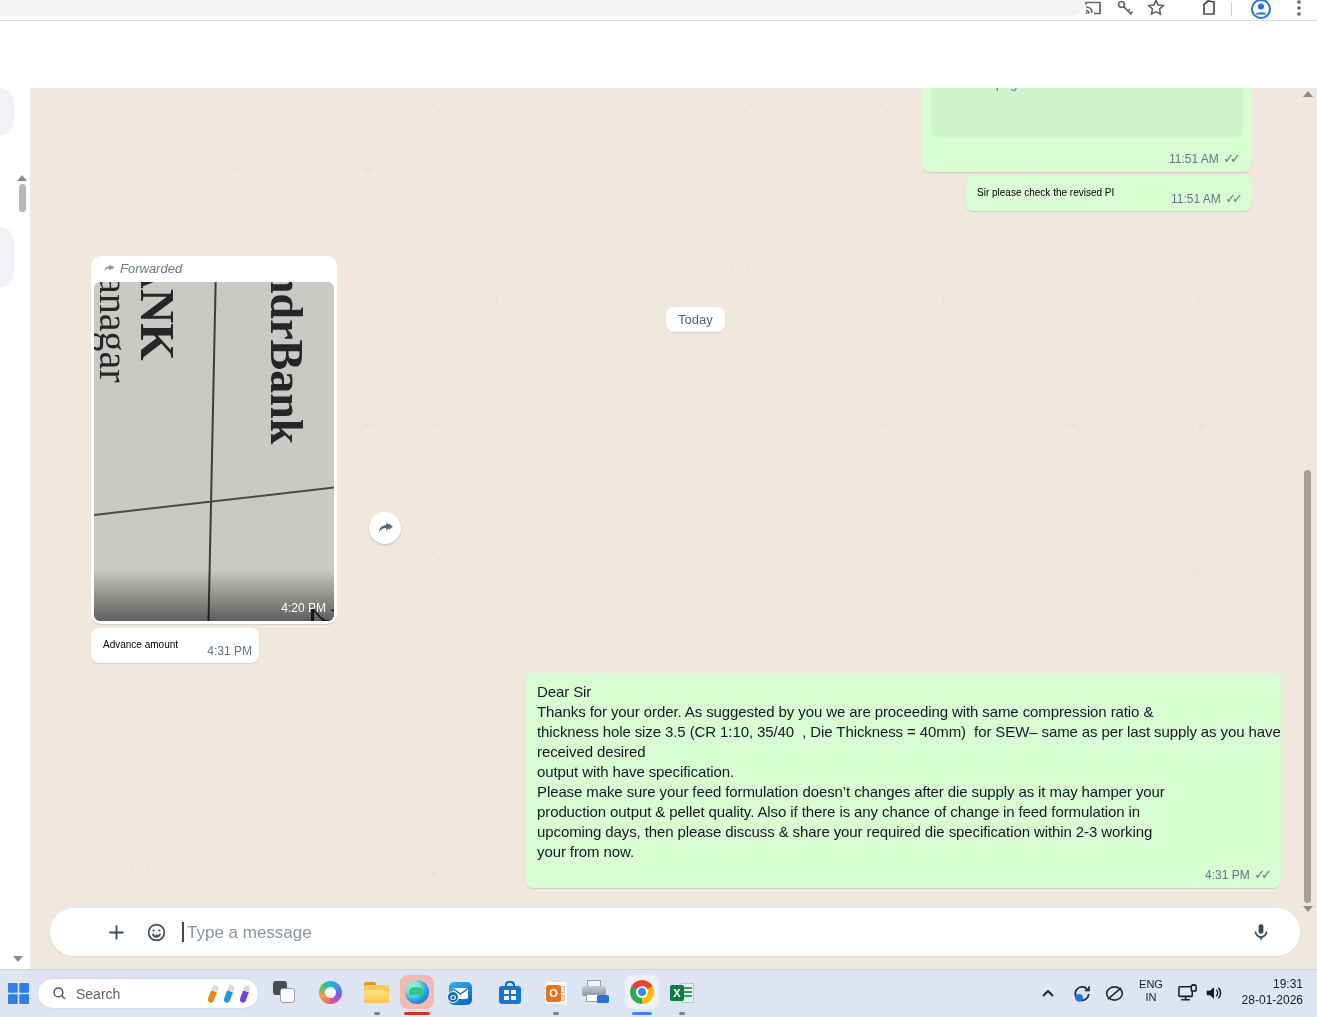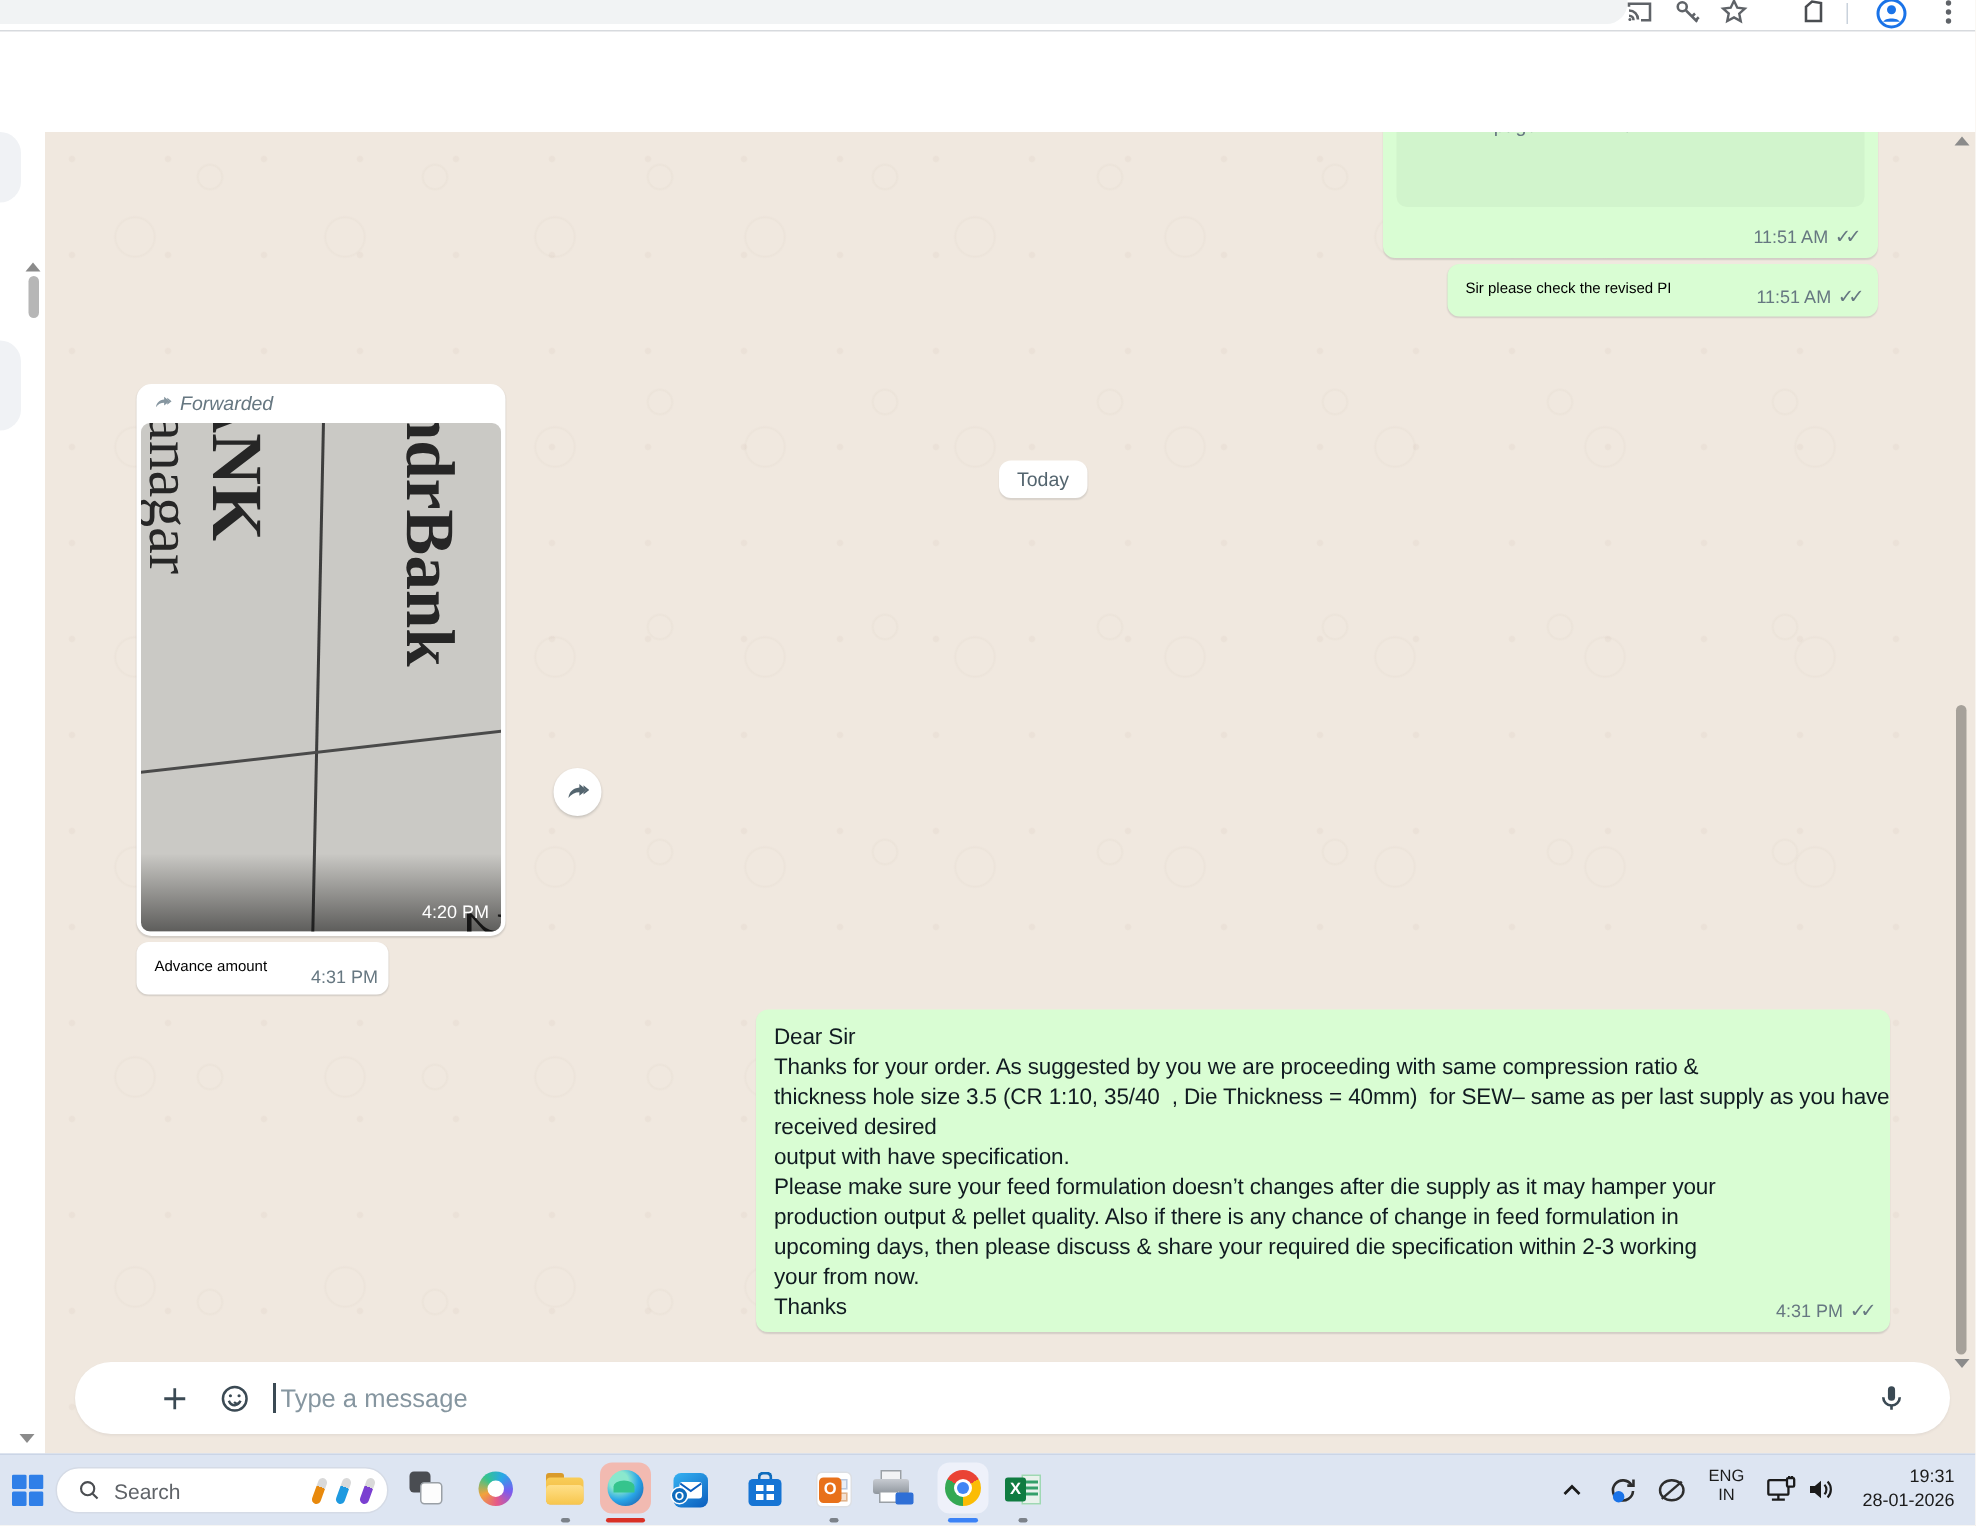--- a/index.html
+++ b/index.html
@@ -187,32 +187,31 @@
         <path d="M13.5 5.5v2.9c-5.2.6-8 3.4-8.8 8.3 2.4-3.1 5.2-4.6 8.8-4.6v2.9l5.8-4.7z" fill="#54656f"></path>
         <path d="M16.8 6.6l4.6 3.7-4.6 3.7v-1.9l2.3-1.8-2.3-1.8z" fill="#54656f"></path>
       </svg>
     </div>
 
     <div class="bubble inc" style="left:61px; top:540px; width:168px; height:35px;">
       <span class="msg-text" style="position:absolute; left:12px; top:7px;">Advance amount</span>
       <span class="msg-time" style="position:absolute; right:7px; bottom:5px;">4:31 PM</span>
     </div>
 
-    <div class="bubble out" style="left:474px; top:585px; width:756px; height:215px;">
+    <div class="bubble out" style="left:495px; top:585px; width:756px; height:215px;">
       <div class="long-lines">
         <div>Dear Sir</div>
         <div>Thanks for your order. As suggested by you we are proceeding with same compression ratio &amp;</div>
         <div>thickness hole size 3.5 (CR 1:10, 35/40  , Die Thickness = 40mm)  for SEW– same as per last supply as you have</div>
         <div>received desired</div>
         <div>output with have specification.</div>
         <div>Please make sure your feed formulation doesn’t changes after die supply as it may hamper your</div>
         <div>production output &amp; pellet quality. Also if there is any chance of change in feed formulation in</div>
         <div>upcoming days, then please discuss &amp; share your required die specification within 2-3 working</div>
         <div>your from now.</div>
-        <div>Thanks</div>
       </div>
       <div style="position:absolute; right:8px; bottom:5px;">
         <span class="msg-time">4:31 PM</span>
         <span class="tick">✓✓</span>
       </div>
     </div>
 
     <div class="tri up" style="left:1273px; top:3px;"></div>
     <div class="sb-thumb" style="left:1274px; top:382px; width:7px; height:433px;"></div>
     <div class="tri down" style="left:1273px; top:818px;"></div>

